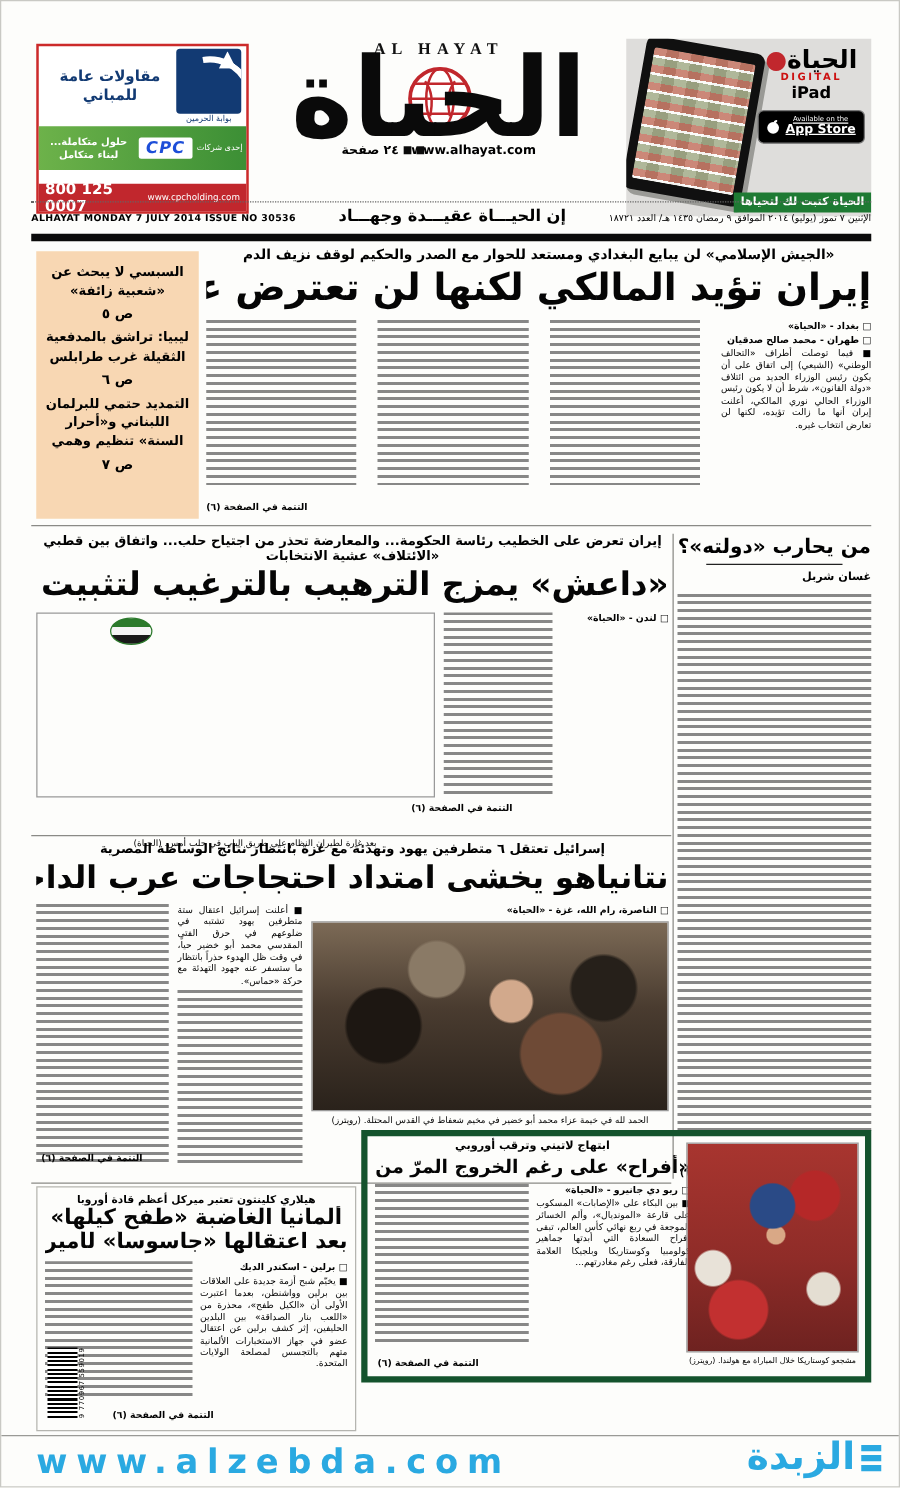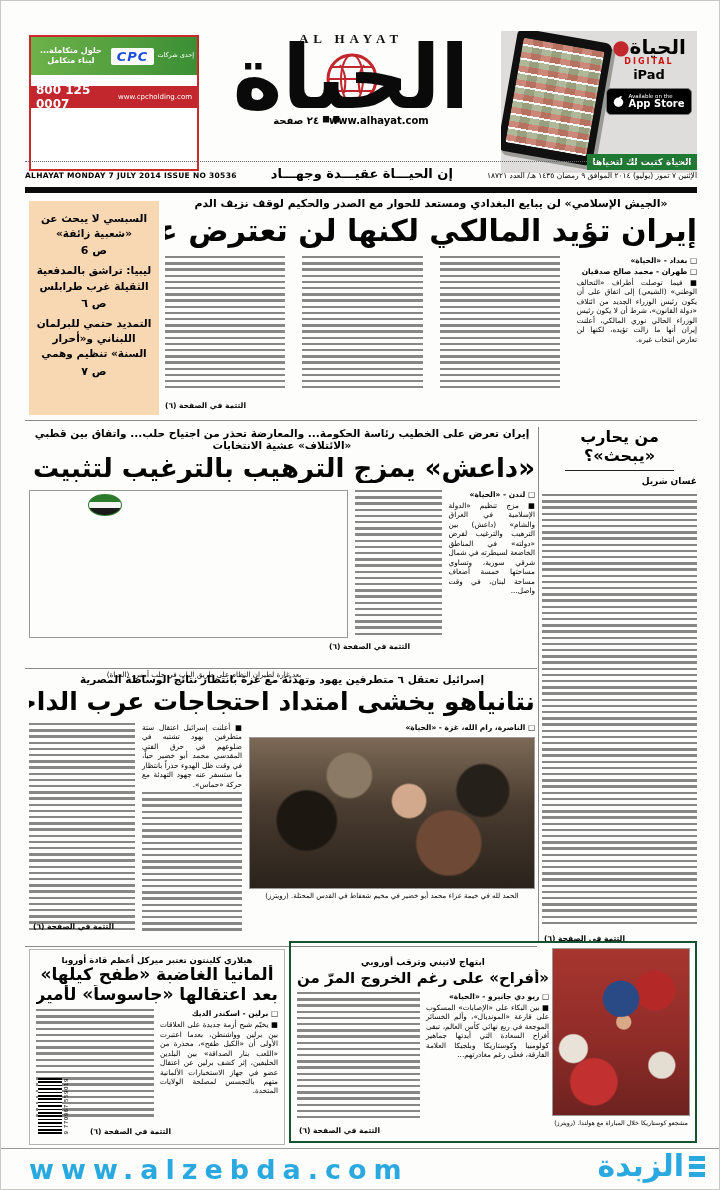--- a/index.html
+++ b/index.html
@@ -43,21 +43,21 @@
       repeating-linear-gradient(0deg, rgba(255,255,255,.85) 0 2px, rgba(180,60,40,.55) 2px 8px, rgba(120,140,90,.5) 8px 14px),
       repeating-linear-gradient(90deg, #e8e4da 0 10px, #b9b2a4 10px 20px); border-radius:2px; }
   .ar-col { position:absolute; left:104px; top:6px; width:88px; text-align:center; }
   .ar-brand { font-size:20px; font-weight:900; direction:rtl; line-height:1; }
   .ar-dot { color:#c1272d; }
   .ar-digital { color:#cc1111; font-size:8px; font-weight:bold; letter-spacing:2px; }
   .ar-ipad { font-size:13px; font-weight:bold; margin-top:1px; }
   .appstore { margin:6px auto 0; width:86px; height:27px; background:#000; border:1px solid #777; border-radius:5px;
               color:#fff; display:flex; align-items:center; justify-content:center; gap:4px; }
   .as-apple { width:11px; height:13px; }
-  .as-txt { text-align:left; line-height:1; }
+  .as-txt { text-align:center; line-height:1;text-decoration:underline; }
   .as-l1 { font-size:5.5px; }
   .as-l2 { font-size:10px; font-weight:bold; }
   .ar-strip { position:absolute; right:0; bottom:3px; left:86px; height:16px; background:#1e7a33; color:#fff;
               font-size:9px; font-weight:bold; direction:rtl; display:flex; align-items:center; justify-content:center; }
 
   
   .dateline { left:24px; top:160px; width:672px; border-top:1px dotted #666; padding-top:4px;
               display:flex; align-items:baseline; justify-content:space-between; }
   .dl-en { font-size:7.5px; font-weight:bold; letter-spacing:.3px; }
   .dl-slogan { font-size:13px; font-weight:bold; direction:rtl; }
@@ -138,21 +138,21 @@
   
   .gbox { left:28px; top:948px; width:256px; height:196px; border:1px solid #b5b5b0; padding:5px 6px; }
   .gb-kicker { font-size:8.5px; }
   .gb-head { font-size:17px; letter-spacing:-.5px; line-height:1.15; }
   .gb-body { margin-top:5px; display:flex; flex-direction:row-reverse; gap:6px; height:108px; }
   .barcode { position:absolute; left:8px; bottom:8px; width:24px; height:58px;
              background:repeating-linear-gradient(to bottom,#000 0 1.6px,#fff 1.6px 3.4px); }
   .bc-num { position:absolute; left:33px; bottom:10px; font-size:5.5px; writing-mode:vertical-rl; transform:rotate(180deg); letter-spacing:.5px; }
   .gb-more { position:absolute; left:60px; bottom:8px; }
 
-  .wbox { left:288px; top:940px; width:408px; height:202px; border:2px solid #14532d; padding:14px 6px; }
+  .wbox { left:288px; top:903px; width:408px; height:202px; border:5px solid #14532d; padding:3px 6px; }
   .w-photo { position:absolute; right:5px; top:5px; width:138px; height:168px; border:1px solid #999;
      background:
        radial-gradient(circle at 50% 30%, #2a4a86 0 13%, transparent 14%),
        radial-gradient(circle at 52% 44%, #d9a886 0 6%, transparent 7%),
        radial-gradient(circle at 15% 60%, #e8e2d8 0 9%, transparent 10%),
        radial-gradient(circle at 80% 70%, #e4ded2 0 8%, transparent 9%),
        radial-gradient(circle at 30% 80%, #c23030 0 14%, transparent 15%),
        radial-gradient(circle at 75% 25%, #b52828 0 12%, transparent 13%),
        linear-gradient(180deg,#a8352f 0%,#8f2c28 55%,#6e2220 100%); }
   .w-capt { position:absolute; right:5px; top:176px; width:138px; text-align:center; font-size:6.3px; direction:rtl; }
@@ -170,20 +170,27 @@
   .az-name { color:#2aa9e1; font-size:30px; font-weight:900; direction:rtl; line-height:1; }
   .az-bars { display:flex; flex-direction:column; gap:3px; }
   .az-bars i { display:block; width:16px; height:5px; background:#2aa9e1; }
 </style>
 </head>
 <body>
 
 <div id="page">
 
   <div class="abs ad-left">
+    <div class="al-top">
+      <div class="al-txt">مقاولات عامة للمباني</div>
+      <div>
+        <div class="al-logo"></div>
+        <div class="al-brand">بوابة الحرمين</div>
+      </div>
+    </div>
     <div class="al-mid">
       <div class="grp">إحدى شركات</div>
       <div class="cpc">CPC</div>
       <div class="sol">حلول متكاملة... لبناء متكامل</div>
     </div>
     <div class="al-bot">
       <div class="al-phone">800 125 0007</div>
       <div class="al-site">www.cpcholding.com</div>
     </div>
   </div>
@@ -229,21 +236,21 @@
 
   <div class="abs dateline">
     <div class="dl-en">ALHAYAT MONDAY 7 JULY 2014 ISSUE NO 30536</div>
     <div class="dl-slogan">إن الحيـــاة عقيـــدة وجهـــاد</div>
     <div class="dl-ar">الإثنين ٧ تموز (يوليو) ٢٠١٤ الموافق ٩ رمضان ١٤٣٥ هـ/ العدد ١٨٧٢١</div>
   </div>
   <div class="abs blackbar"></div>
 
   <div class="abs sidebar">
     <div class="sb-item">السبسي لا يبحث عن «شعبية زائفة»</div>
-    <div class="sb-page">ص 6</div>
+    <div class="sb-page">ص ٥</div>
     <div class="sb-item">ليبيا: تراشق بالمدفعية الثقيلة غرب طرابلس</div>
     <div class="sb-page">ص ٦</div>
     <div class="sb-item">التمديد حتمي للبرلمان اللبناني و«أحرار السنة» تنظيم وهمي</div>
     <div class="sb-page">ص ٧</div>
   </div>
 
   <div class="abs lead-story">
     <div class="kicker ls-kicker">«الجيش الإسلامي» لن يبايع البغدادي ومستعد للحوار مع الصدر والحكيم لوقف نزيف الدم</div>
     <div class="headline ls-head">إيران تؤيد المالكي لكنها لن تعترض على غيره</div>
     <div class="colrow ls-body">
@@ -256,37 +263,36 @@
       <div class="tx"></div>
       <div class="tx"></div>
     </div>
   </div>
   <div class="abs more ls-more">التتمة في الصفحة (٦)</div>
 
   <div class="abs hrule" style="left:24px; top:419px; width:672px;"></div>
   <div class="abs vrule" style="left:537px; top:426px; height:516px;"></div>
 
   <div class="abs gassan">
-    <div class="g-title">من يحارب «يبحث»؟</div>
+    <div class="g-title">من يحارب «دولته»؟</div>
     <div class="g-rule"></div>
     <div class="g-byline">غسان شربل</div>
     <div class="g-body">
         <div class="tx"></div>
       </div>
     <div class="more g-more">التتمة في الصفحة (٦)</div>
   </div>
 
   <div class="abs daesh">
     <div class="kicker d-kicker">إيران تعرض على الخطيب رئاسة الحكومة... والمعارضة تحذر من اجتياح حلب... واتفاق بين قطبي «الائتلاف» عشية الانتخابات</div>
     <div class="headline d-head">«داعش» يمزج الترهيب بالترغيب لتثبيت «دولته»</div>
     <div class="d-body">
       <div class="d-cols">
         <div class="col">
           <div class="byline">□ لندن - «الحياة»</div>
-          <div class="lead">■ مزج تنظيم «الدولة الإسلامية في العراق والشام» (داعش) بين الترهيب والترغيب لفرض «دولته» في المناطق الخاضعة لسيطرته في شمال شرقي سورية، وتساوي مساحتها خمسة أضعاف مساحة لبنان، في وقت واصل...</div>
         </div>
         <div class="tx"></div>
       </div>
       <div class="d-photo">
         <div class="oppo"></div>
       </div>
     </div>
     <div class="d-capt-row">
       <div class="d-capt">بعد غارة لطيران النظام على طريق الباب في حلب أمس. (الحياة)</div>
       <div class="more d-more">التتمة في الصفحة (٦)</div>

